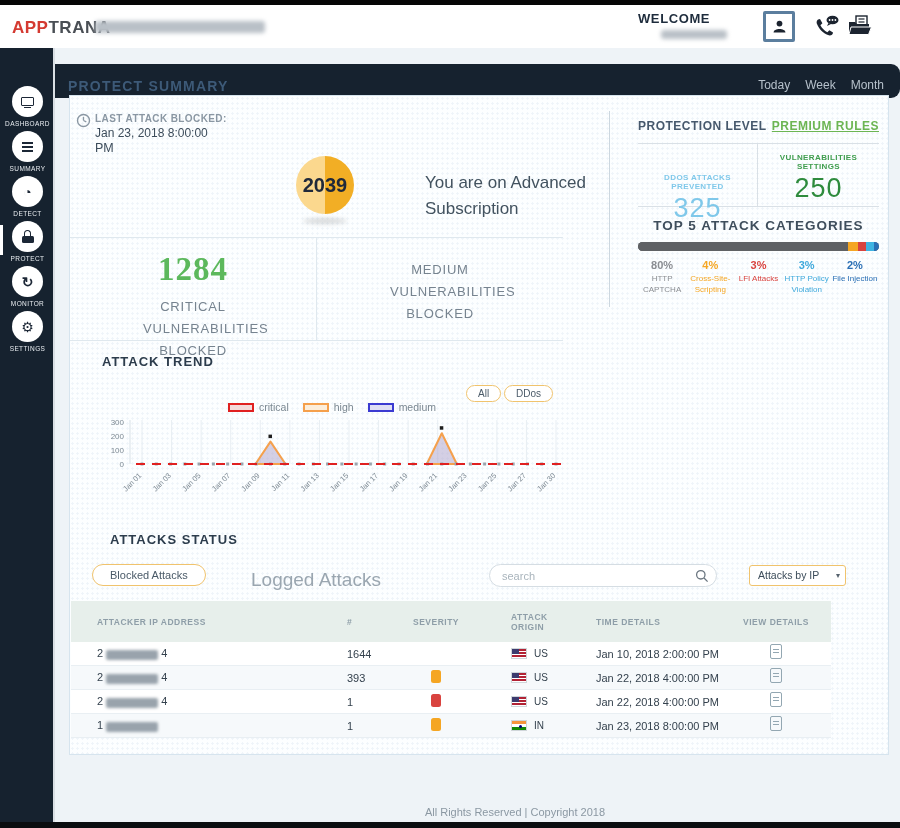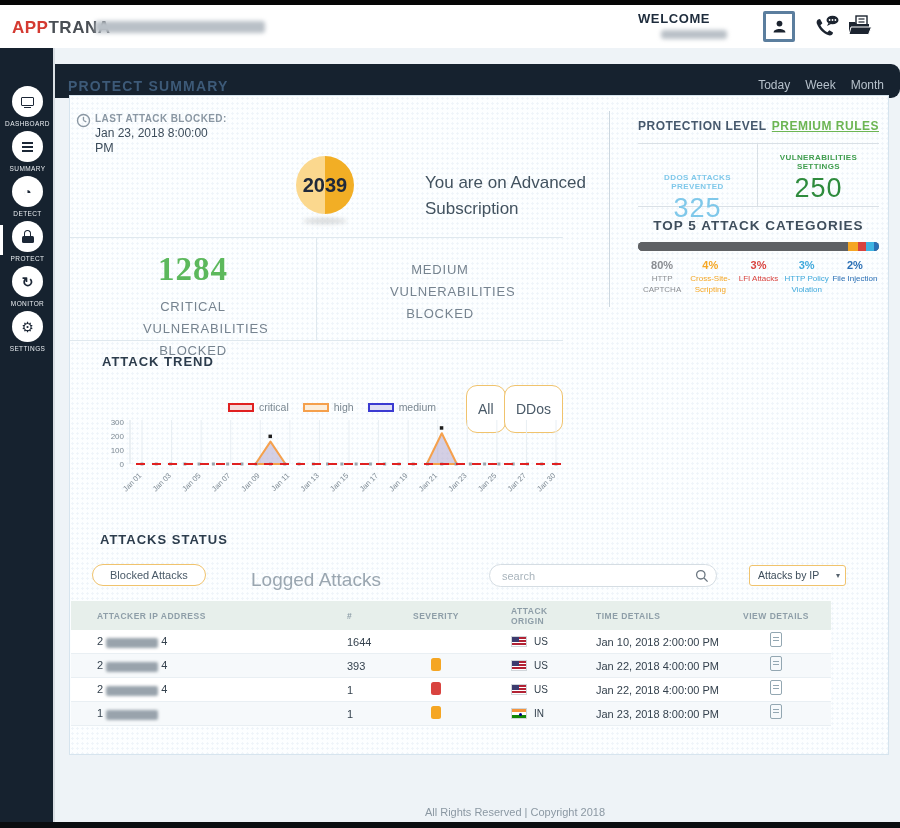--- a/index.html
+++ b/index.html
@@ -84,44 +84,44 @@
   .top5-title { text-align:center; font-size:13.5px; color:#3f4e5c; letter-spacing:1px; margin-top:11px; font-weight:bold; }
   .top5-bar { margin-top:9px; height:9px; border-radius:5px; overflow:hidden; display:flex; background:#5f6164; }
   .top5-seg { height:100%; }
   .top5-cats { display:flex; margin-top:8px; }
   .top5-cat { flex:1; text-align:center; padding:0 1px; }
   .top5-pct { font-size:11px; font-weight:bold; }
   .top5-cat-label { font-size:8px; line-height:1.4; margin-top:2px; }
 
   
   .trend-title { left:32px; top:258px; font-size:13px; font-weight:bold; color:#2c3c4c; letter-spacing:1px; }
-  .pill { position:absolute; background:#fff; border:1.5px solid #f0c36d; border-radius:11px; font-size:14px; color:#4a5a68; padding:15px 11px; cursor:pointer; }
+  .pill { position:absolute; background:#fff; border:1.5px solid #f0c36d; border-radius:11px; font-size:10px; color:#4a5a68; padding:2px 11px; cursor:pointer; }
   .pill-all { left:396px; top:289px; }
   .pill-ddos { left:434px; top:289px; }
   .legend { left:158px; top:305px; display:flex; gap:14px; align-items:center; }
   .legend-item { display:flex; align-items:center; gap:5px; cursor:pointer; }
   .legend-swatch { width:26px; height:9px; border:2px solid; display:inline-block; }
   .legend-label { font-size:10.5px; color:#7a8791; }
   .chart-box { left:28px; top:316px; }
   svg text { font-family:"Liberation Sans", sans-serif; }
 
   
-  .status-title { left:30px; top:436px; font-size:13px; font-weight:bold; color:#2c3c4c; letter-spacing:1px; }
+  .status-title { left:40px; top:436px; font-size:13px; font-weight:bold; color:#2c3c4c; letter-spacing:1px; }
   .tab-blocked { left:22px; top:468px; border-radius:14px; padding:4px 17px; font-size:11px; }
   .tab-logged { left:153px; top:473px; font-size:19px; color:#9aa6b0; cursor:pointer;margin-left:28px; }
   .search-wrap { left:419px; top:468px; width:228px; height:23px; background:#fff; border:1px solid #d5dde3; border-radius:12px; }
   .search-wrap input { width:190px; height:21px; border:none; outline:none; background:transparent; margin-left:12px; font-size:11px; color:#55616c; font-family:"Liberation Sans",sans-serif; }
   .search-wrap input::placeholder { color:#a9b4bc; }
   .search-icon { position:absolute; right:7px; top:4px; cursor:pointer; }
   .ip-filter { left:679px; top:469px; width:97px; height:21px; background:#fff; border:1.5px solid #f0c36d; border-radius:3px; font-size:10.5px; color:#3c4c5a; line-height:19px; padding-left:8px; cursor:pointer; }
   .ip-filter .caret { position:absolute; right:5px; top:0; font-size:8px; color:#57636e; }
 
   
   .atk-table { left:1px; top:505px; width:760px; }
-  .t-head { display:flex; height:29px; background:#e7efeb; align-items:center; }
+  .t-head { display:flex; height:41px; background:#e7efeb; align-items:center; }
   .t-head > div { font-size:8.5px; color:#8e9ea8; letter-spacing:.5px; font-weight:bold; }
   .t-row { display:flex; height:24px; align-items:center; border-bottom:1px solid #e9eff3; background:#fff; }
   .t-row:nth-child(odd) { background:#f6f9fb; }
   .col-ip { width:260px; padding-left:26px; }
   .col-count { width:75px; padding-left:16px; }
   .col-sev { width:60px; text-align:center; }
   .col-origin { width:105px; padding-left:45px; display:flex; align-items:center; }
   .col-time { width:150px; padding-left:25px; }
   .col-view { width:110px; text-align:center; }
   .t-row .col-ip, .t-row .col-count, .t-row .col-time { font-size:11px; color:#35424e; }

